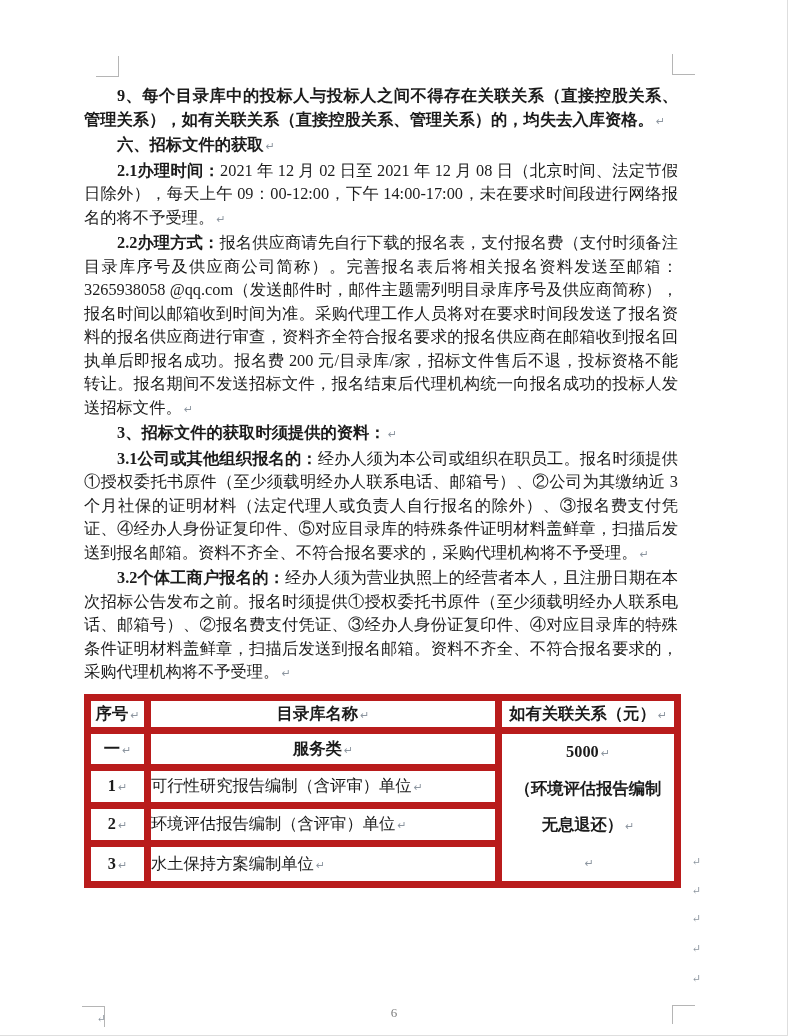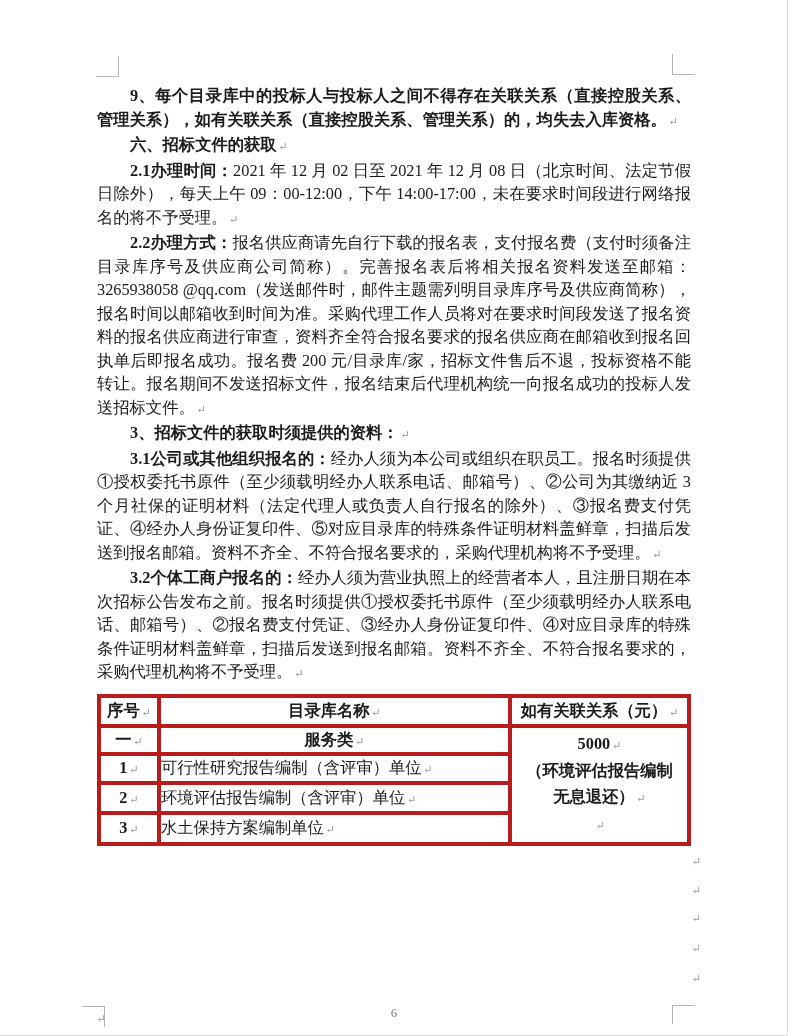--- a/index.html
+++ b/index.html
@@ -6,21 +6,21 @@
   .page{
     position:relative;
     width:788px;height:1036px;
     background:#ffffff;
     font-family:"Liberation Serif","DejaVu Serif",serif;
     color:#1b1b1b;
     overflow:hidden;
     box-shadow: inset -1px 0 0 #dedede, inset 0 -1px 0 #dedede;
   }
   .content{
-    position:absolute;left:97px;top:84px;width:594px;
+    position:absolute;left:84px;top:84px;width:594px;font-family:Liberation Serif, serif;
   }
   .para{
     margin:0;
     font-size:16.3px;
     line-height:23.5px;
     text-align:justify;
     color:#1b1b1b;
   }
   .para.indent{text-indent:33px;}
   .para.hang{margin-left:-6px;}
@@ -33,33 +33,33 @@
     vertical-align:baseline;
   }
   
   table.deposit{
     border-collapse:collapse;
     table-layout:fixed;
     width:590px;
     margin-top:8px;
   }
   table.deposit td{
-    border:4px solid #b91c1c;
+    border:7px solid #b91c1c;
     font-size:16.3px;
     padding:0;
     vertical-align:middle;
   }
   td.hcell{font-weight:bold;text-align:center;height:26px;}
   td.numcell{font-weight:bold;text-align:center;}
   td.namecell{text-align:left;padding-left:26px;}
   td.namecell.center{text-align:center;padding-left:0;font-weight:bold;border-radius:13px;}
   td.depositcell{
     text-align:center;
     font-weight:bold;
-    line-height:26px;
+    line-height:36px;
     border-bottom:1px dashed #bdbdbd;
   }
   tr.r1{height:27px;}
   tr.r2{height:28px;}
   tr.r3{height:29px;}
   tr.r4{height:30px;}
   tr.r5{height:31px;}
   
   .crop{position:absolute;}
   .crop.tl{left:96px;top:56px;width:22px;height:20px;border-right:1px solid #b5b5b5;border-bottom:1px solid #b5b5b5;}

